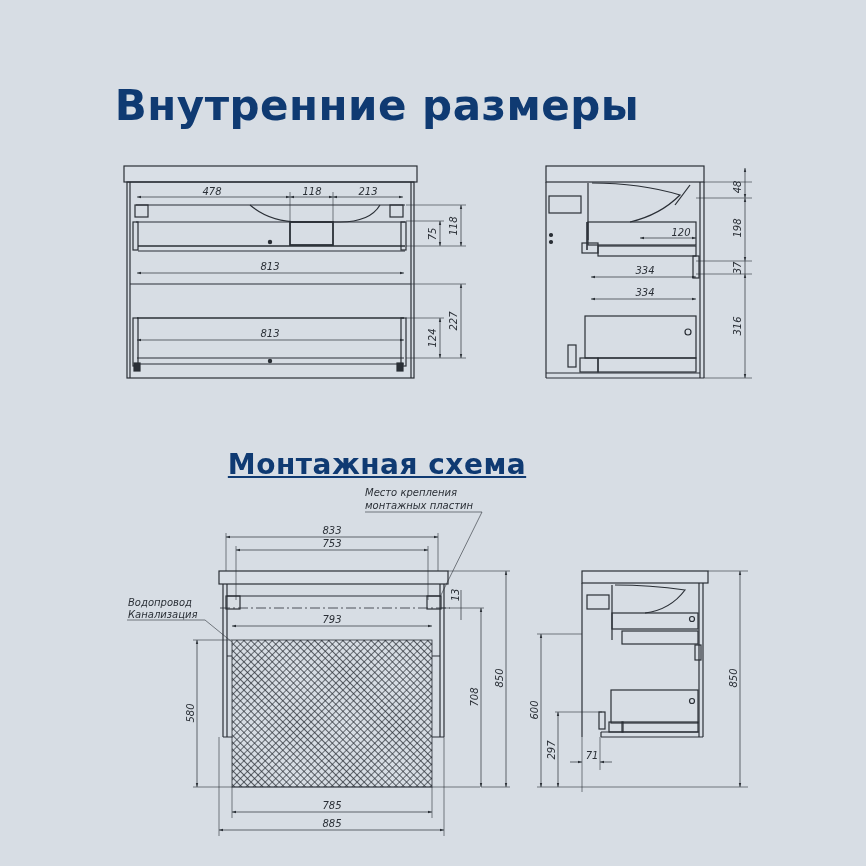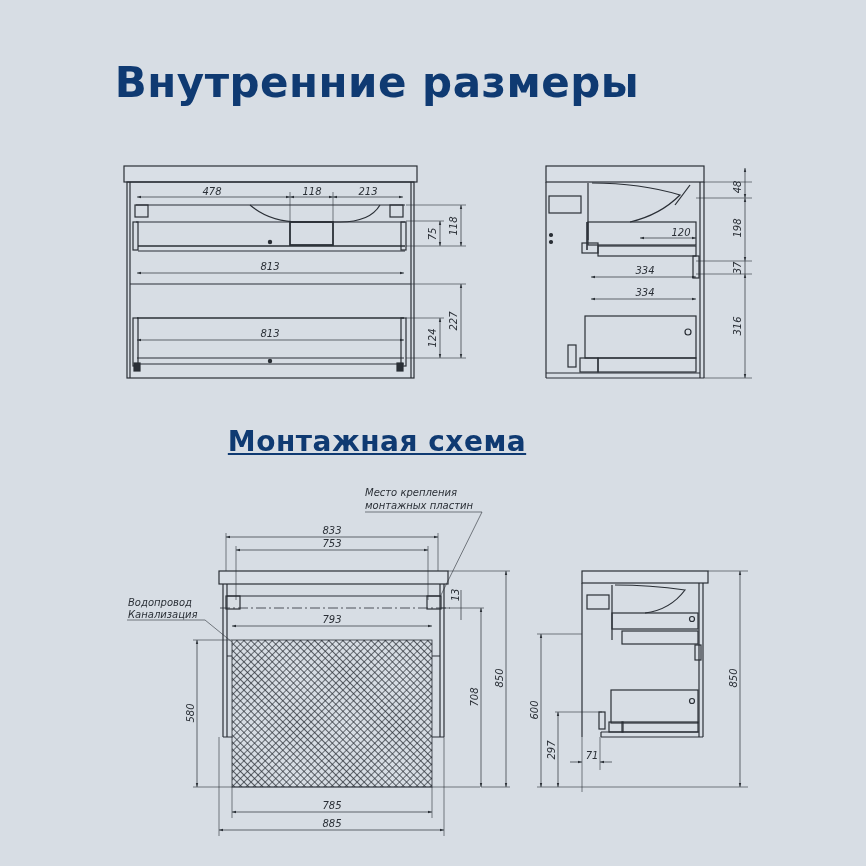--- a/index.html
+++ b/index.html
@@ -1,17 +1,17 @@
 <!DOCTYPE html>
 <html><head>
 <meta charset="utf-8">
 <style>
   html,body{margin:0;padding:0;}
   body{width:866px;height:866px;background:#d7dde4;position:relative;overflow:hidden;font-family:"DejaVu Sans",sans-serif;}
-  .title{position:absolute;left:0;width:754px;text-align:center;color:#0f3a72;font-family:"DejaVu Sans",sans-serif;font-weight:bold;letter-spacing:0.5px;}
+  .title{position:absolute;left:0;width:754px;text-align:center;color:#0f3a72;font-family:"DejaVu Sans",sans-serif;font-weight:bold;letter-spacing:0.5px;margin-top:23px;}
   #title1{top:58px;font-size:42px;}
   #title2{top:425px;font-size:28px;text-decoration:underline;}
   svg{position:absolute;left:0;top:0;}
   .dim{font-family:"DejaVu Sans",sans-serif;font-style:italic;font-size:10px;fill:#2a2f36;}
   .note{font-family:"DejaVu Sans",sans-serif;font-style:italic;font-size:10px;fill:#2a2f36;}
 </style>
 </head>
 <body>
 
 <div id="title1" class="title">Внутренние размеры</div>

